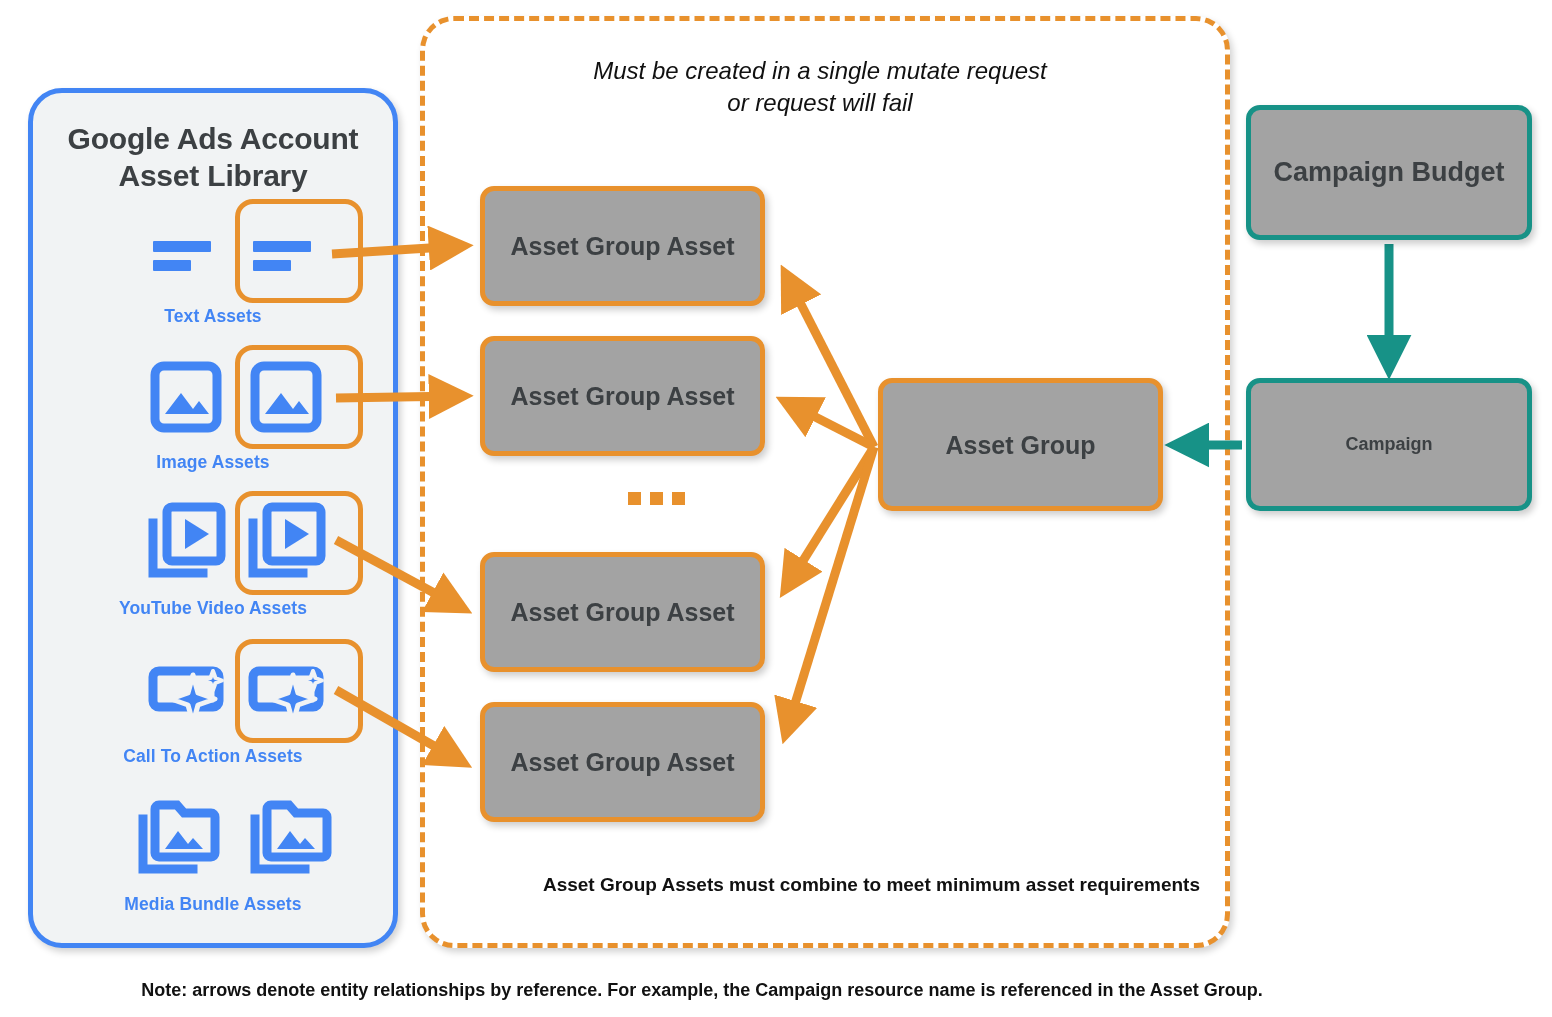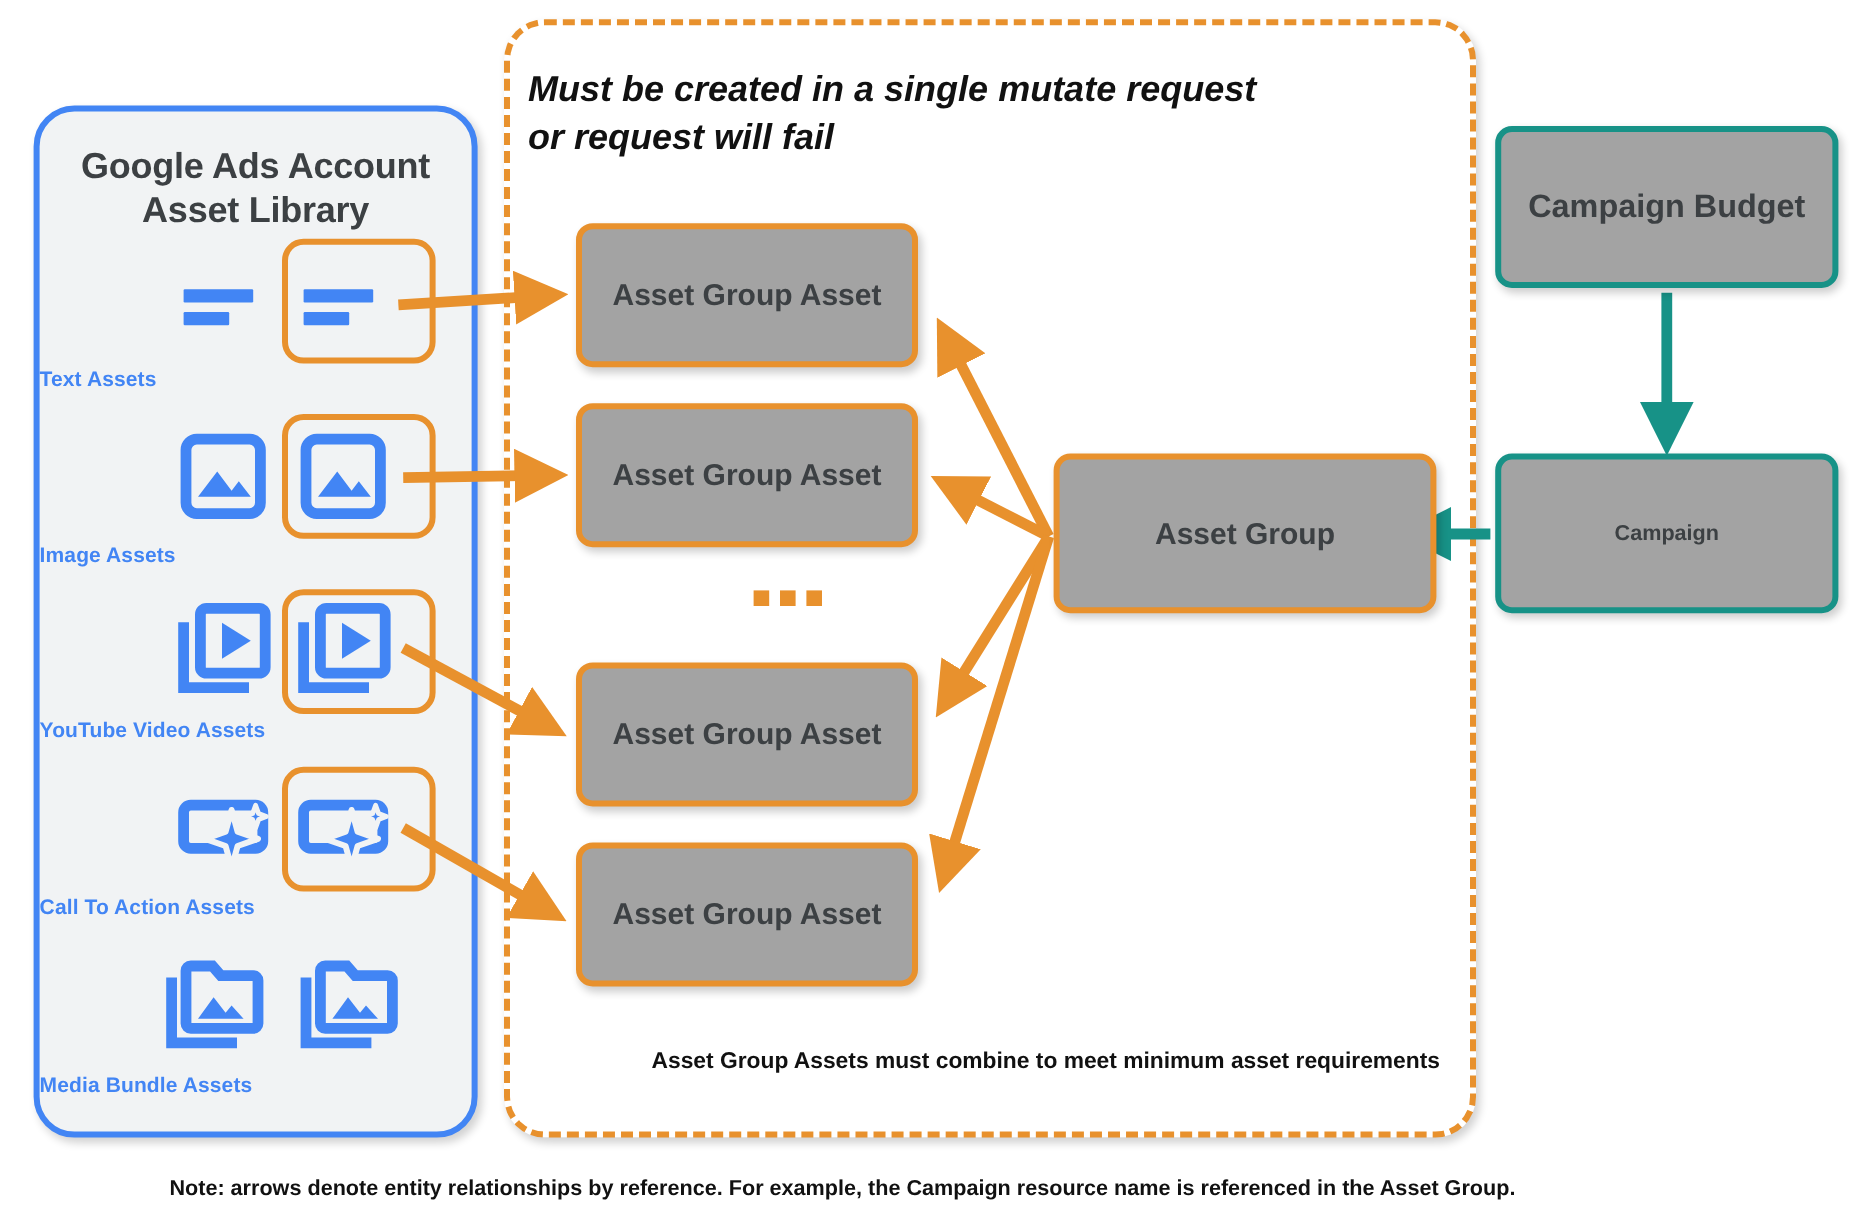--- a/index.html
+++ b/index.html
@@ -35,46 +35,46 @@
   .asset-row{position:absolute;left:0;width:360px;}
   .icon-pair{position:relative;height:92px;}
   .icon-slot{position:absolute;width:92px;height:92px;}
   .icon-slot.left{left:108px;}
   .icon-slot.right{left:206px;}
   .hl{
     position:absolute;left:202px;top:-6px;width:128px;height:104px;
     border:5px solid #E8912D;border-radius:18px;box-sizing:border-box;
   }
   .asset-label{
-    text-align:left;font-size:17.5px;font-weight:700;color:#4285F4;
+    text-align:center;font-size:17.5px;font-weight:700;color:#4285F4;
     margin-top:9px;letter-spacing:.1px;
   }
 
   
   .node{
     position:absolute;background:#a3a3a3;border-radius:14px;
     box-sizing:border-box;display:flex;align-items:center;justify-content:center;
     text-align:center;color:#3c4043;font-weight:700;line-height:1.2;
     box-shadow:3px 4px 7px rgba(0,0,0,.20);
     z-index:6;
   }
   .node.orange{border:5px solid #E8912D;}
   .node.teal{border:5px solid #179287;}
 
   .aga{left:480px;width:285px;height:120px;font-size:25px;}
   .aga1{top:186px;} .aga2{top:336px;} .aga3{top:552px;} .aga4{top:702px;}
 
-  .asset-group{left:878px;top:378px;width:319px;height:133px;font-size:25px;}
+  .asset-group{left:878px;top:378px;width:285px;height:133px;font-size:25px;}
   .campaign-budget{left:1246px;top:105px;width:286px;height:135px;font-size:27px;}
   .campaign{left:1246px;top:378px;width:286px;height:133px;font-size:18px;}
 
   
   .mutate-title{
-    position:absolute;left:440px;top:55px;width:760px;text-align:left;
-    font-size:30px;font-weight:700;font-style:italic;color:#111111;
+    position:absolute;left:440px;top:55px;width:760px;text-align:center;
+    font-size:24px;font-weight:400;font-style:italic;color:#111111;
     line-height:1.33;z-index:7;
   }
   .combine-note{
     position:absolute;left:440px;top:874px;width:760px;text-align:right;
     font-size:19px;font-weight:700;color:#111111;z-index:7;
   }
   .footer-note{
     position:absolute;left:0;top:980px;width:1380px;text-align:center;
     font-size:18px;font-weight:700;color:#111111;z-index:7;margin-left:12px;
   }

